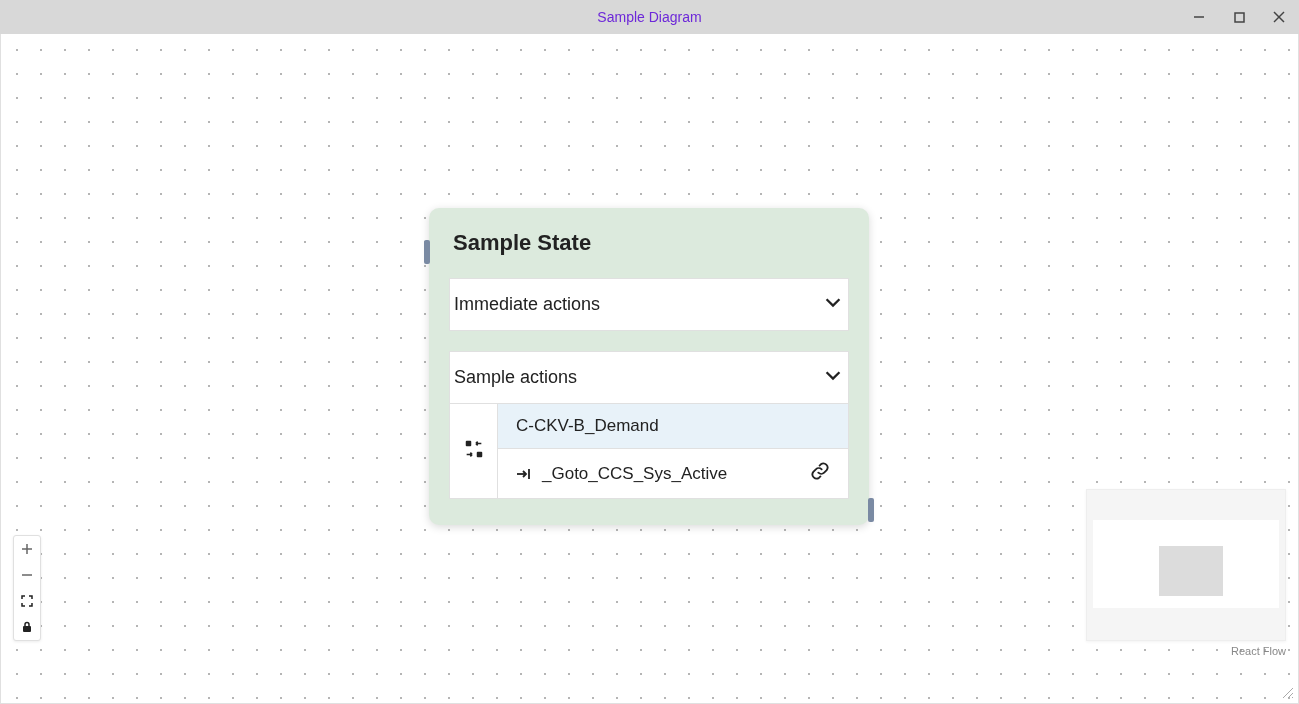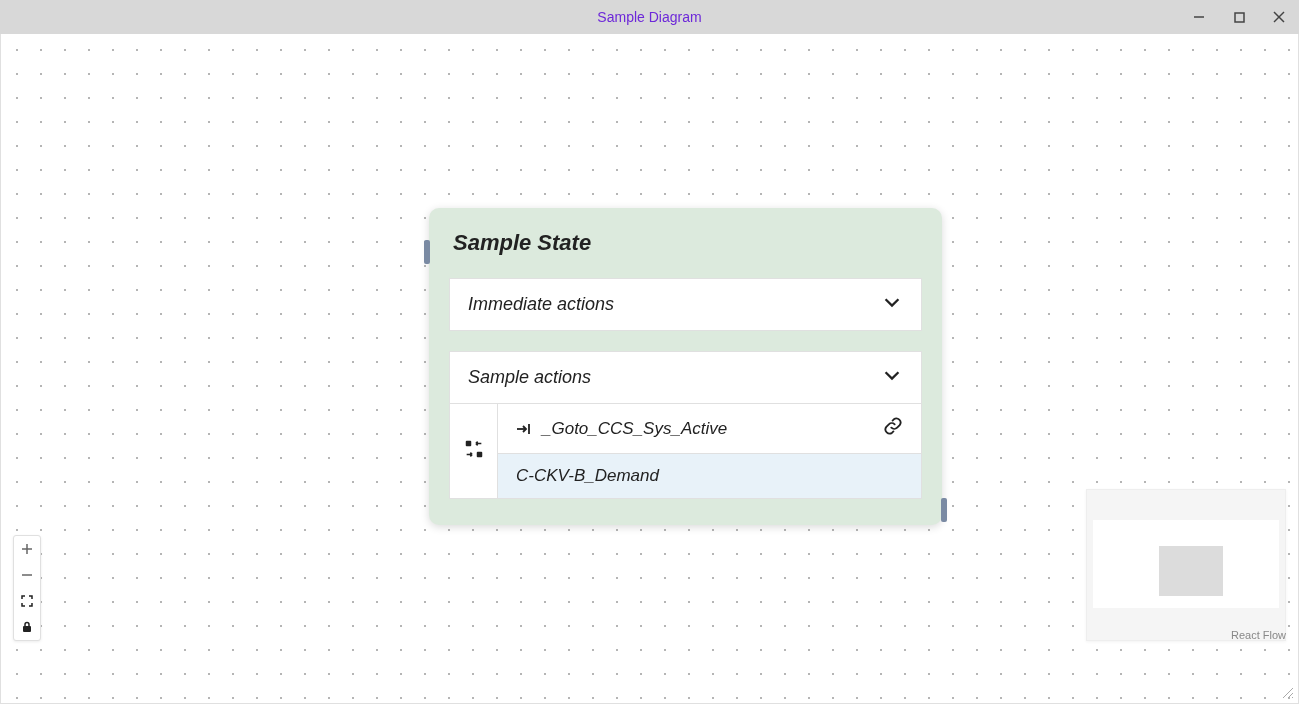--- a/index.html
+++ b/index.html
@@ -18,40 +18,39 @@
   
   .canvas {
     position: relative; width: 100%; height: calc(100% - 34px);
     border-left: 1px solid #e0e0e0; border-right: 1px solid #e0e0e0; border-bottom: 1px solid #e0e0e0;
     background-image: radial-gradient(circle, #b5b5b5 1px, transparent 1px);
     background-size: 24px 24px; background-position: 4px 4px;
   }
 
   
   .node {
-    position: absolute; left: 428px; top: 174px; width: 513px;
+    position: absolute; left: 428px; top: 174px; width: 440px;
     background: #dceadd; border-radius: 10px;
     box-shadow: 0 2px 8px rgba(0,0,0,0.15);
     padding: 0 20px 26px 20px;
-    font-style: italic;
   }
   .node-title { font-size: 22px; font-weight: bold; color: #222; padding: 22px 4px; }
   .handle-left, .handle-right {
     position: absolute; width: 6px; height: 24px; background: #7a8aa3; border-radius: 2px;
   }
   .handle-left { left: -5px; top: 32px; }
   .handle-right { right: -5px; top: 290px; }
 
   .section {
     background: #fff; border: 1px solid #e0e0e0; margin-bottom: 20px;
   }
   .section:last-child { margin-bottom: 0; }
   .section-header {
     display: flex; align-items: center; justify-content: space-between;
-    padding: 12px 18px; font-size: 18px; color: #222; cursor: pointer; text-align: right;
+    padding: 12px 4px; font-size: 18px; color: #222; cursor: pointer; text-align: right;
   }
 
   .event-body { border-top: 1px solid #e0e0e0; display: flex; }
   .event-icon-col {
     width: 48px; display: flex; align-items: center; justify-content: center;
     border-right: 1px solid #e0e0e0;
   }
   .event-rows { flex: 1; }
   .event-row {
     display: flex; align-items: center; padding: 12px 18px; font-size: 17px; color: #222;
@@ -73,21 +72,21 @@
 
   
   .minimap {
     position: absolute; right: 12px; bottom: 62px; width: 200px; height: 152px;
     background: #f5f5f5; border: 1px solid #eee;
     box-shadow: 0 1px 3px rgba(0,0,0,0.05);
   }
   .minimap .view { position: absolute; left: 6px; top: 30px; right: 6px; height: 88px; background: #fff; }
   .minimap .node-mini { position: absolute; left: 66px; top: 26px; width: 64px; height: 50px; background: #dcdcdc; }
 
-  .attribution { position: absolute; right: 12px; bottom: 62px; font-size: 11px; color: #888; }
+  .attribution { position: absolute; right: 12px; bottom: 46px; font-size: 11px; color: #888; }
 
   .resize-grip {
     position: absolute; right: 4px; bottom: 4px; width: 14px; height: 14px;
   }
 </style>
 </head>
 <body>
 
 <div class="titlebar">
   <span class="title">Sample Diagram</span>
@@ -144,39 +143,39 @@
           <span>
             <svg width="22" height="22" viewBox="0 0 24 24" fill="none">
               <rect x="3" y="3" width="6" height="6" rx="1" fill="#222"></rect>
               <rect x="15" y="15" width="6" height="6" rx="1" fill="#222"></rect>
               <path d="M20 6 L14 6 M14 6 L16 4 M14 6 L16 8" stroke="#222" stroke-width="1.8" fill="none"></path>
               <path d="M4 18 L10 18 M10 18 L8 16 M10 18 L8 20" stroke="#222" stroke-width="1.8" fill="none"></path>
             </svg>
           </span>
         </div>
         <div class="event-rows">
+          <div class="event-row hi">
+            <span class="grow">C-CKV-B_Demand</span>
+          </div>
           <div class="event-row">
             <span class="goto-arrow">
               <svg width="18" height="14" viewBox="0 0 18 14" fill="none">
                 <line x1="1" y1="7" x2="10" y2="7" stroke="#222" stroke-width="1.8"></line>
                 <polyline points="7 4 10 7 7 10" stroke="#222" stroke-width="1.8" fill="none"></polyline>
                 <line x1="13" y1="2" x2="13" y2="12" stroke="#222" stroke-width="1.8"></line>
               </svg>
             </span>
             <span class="grow">_Goto_CCS_Sys_Active</span>
             <span>
               <svg width="20" height="20" viewBox="0 0 24 24" fill="none">
                 <path d="M10 14a5 5 0 0 0 7 0l3-3a5 5 0 0 0-7-7l-1.5 1.5" stroke="#222" stroke-width="2.2" stroke-linecap="round"></path>
                 <path d="M14 10a5 5 0 0 0-7 0l-3 3a5 5 0 0 0 7 7l1.5-1.5" stroke="#222" stroke-width="2.2" stroke-linecap="round"></path>
               </svg>
             </span>
           </div>
-          <div class="event-row hi">
-            <span class="grow">C-CKV-B_Demand</span>
-          </div>
         </div>
       </div>
     </div>
   </div>
 
   <div class="controls">
     <div class="ctrl-btn">
       <svg width="12" height="12" viewBox="0 0 12 12">
           <line x1="6" y1="1" x2="6" y2="11" stroke="#666" stroke-width="1.5"></line>
           <line x1="1" y1="6" x2="11" y2="6" stroke="#666" stroke-width="1.5"></line>

